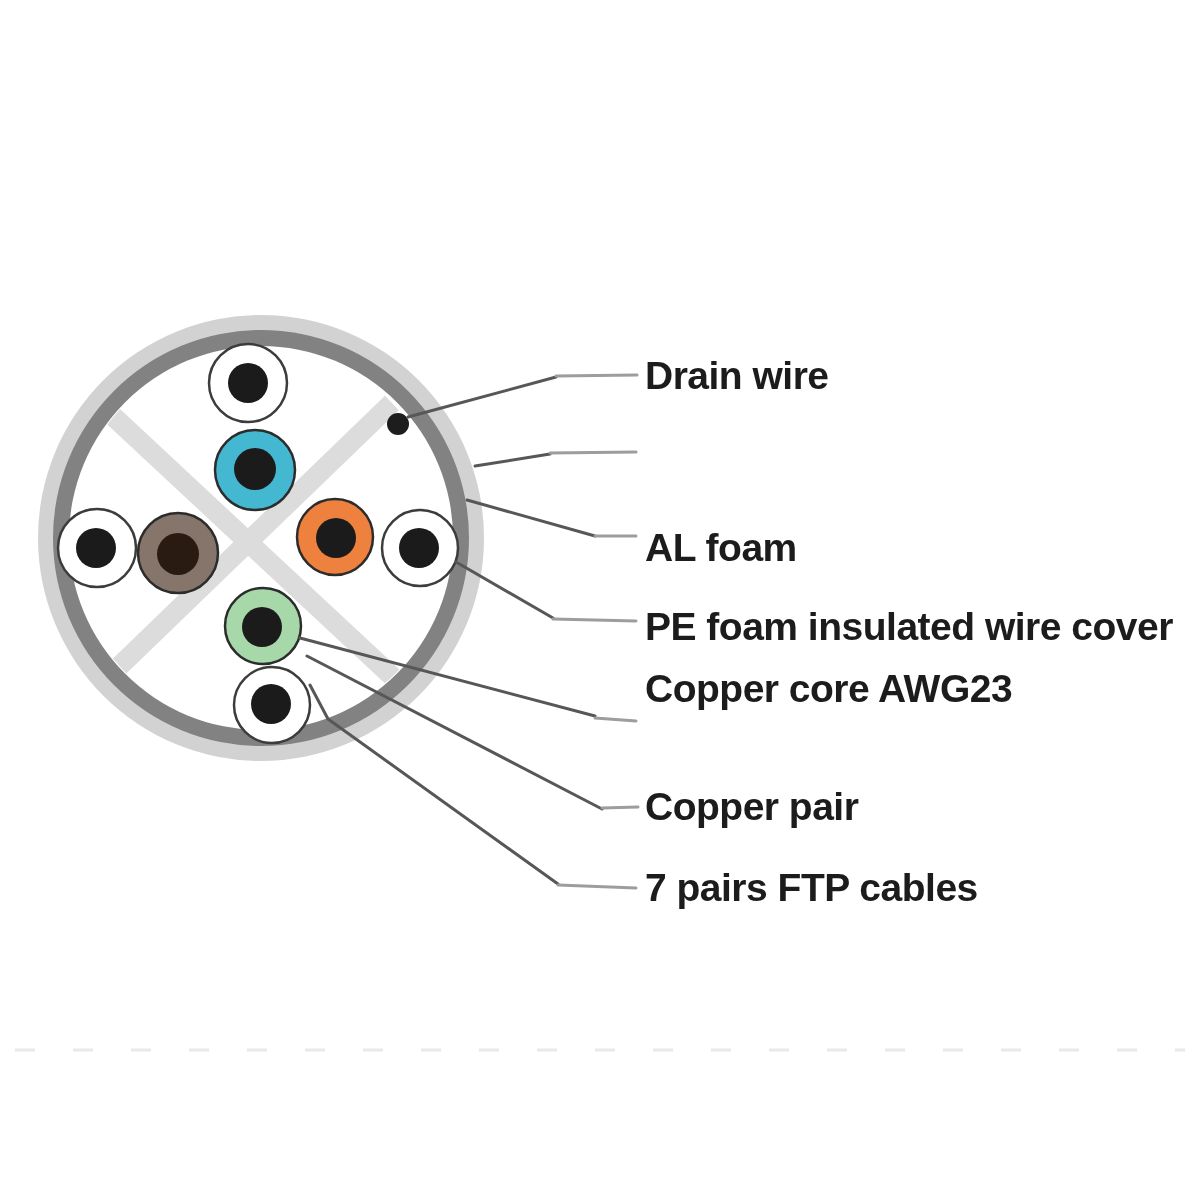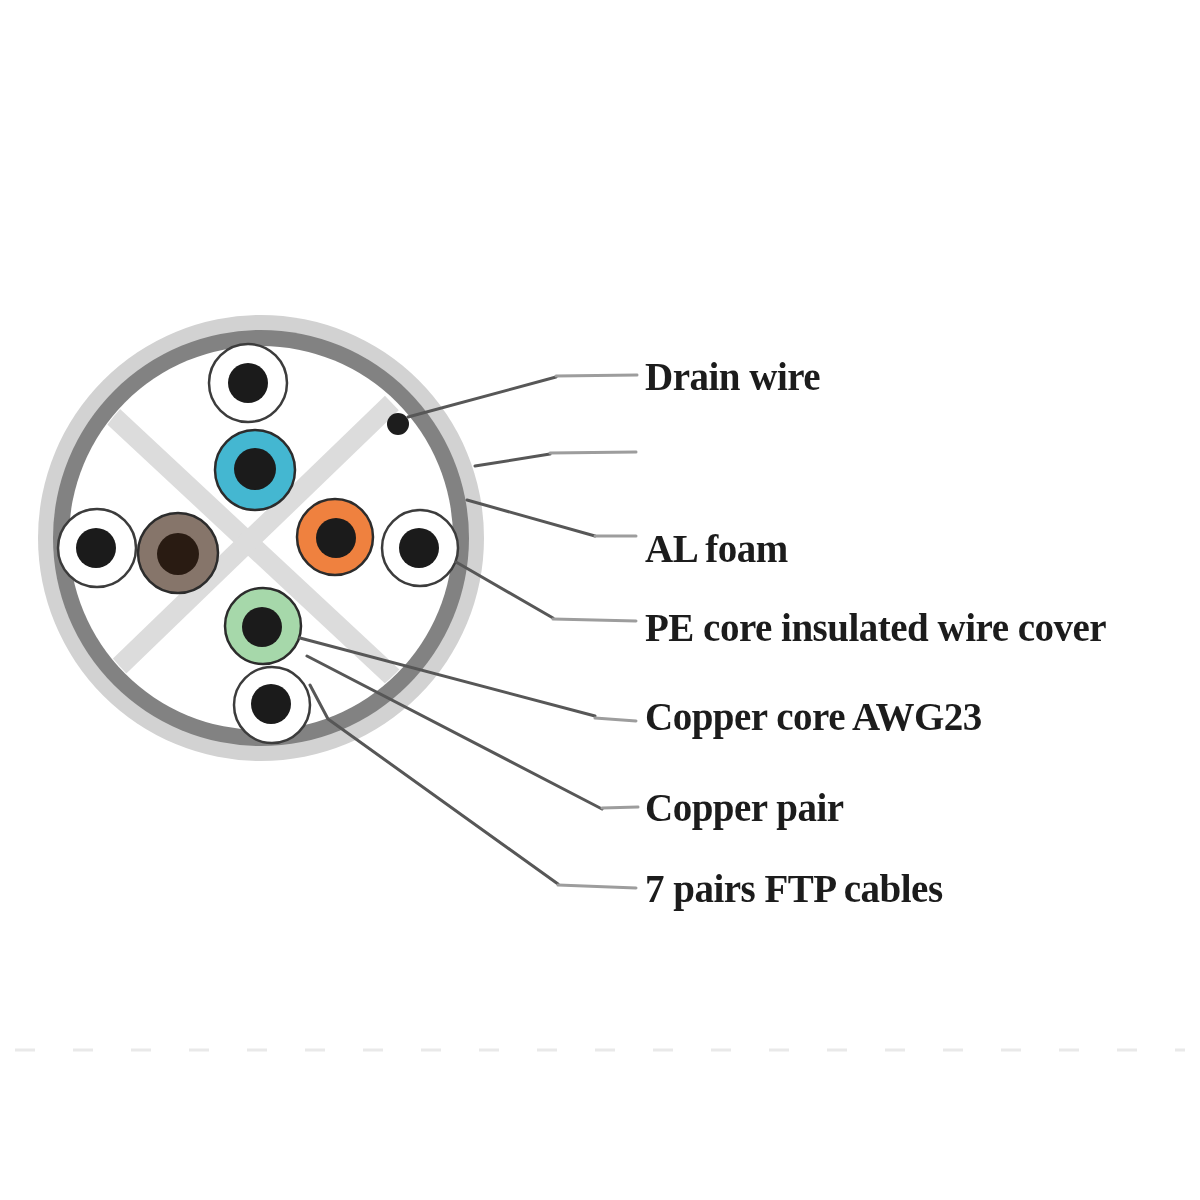--- a/index.html
+++ b/index.html
@@ -17,21 +17,21 @@
   }
   .diagram-svg {
     position: absolute;
     left: 0;
     top: 0;
   }
   .label {
     position: absolute;
     left: 645px;
     transform: translateY(-50%);
-    font-family: Liberation Serif, serif;
+    font-family: Liberation Sans, sans-serif;
     font-weight: 700;
     font-size: 39px;
     letter-spacing: -0.5px;
     color: #1c1c1c;
     white-space: nowrap;
   }
   .wire-outline { stroke: #3c3c3c; stroke-width: 2.5; }
   .wire-outline-dark { stroke: #2c2c2c; stroke-width: 2.5; }
   .leader { fill: none; stroke: #575757; stroke-width: 3; stroke-linecap: round; stroke-linejoin: round; }
   .leader-tail { fill: none; stroke: #9d9d9d; stroke-width: 3; stroke-linecap: round; }
@@ -120,18 +120,18 @@
 
       <polyline class="leader" points="310,685 328,719 558,884"></polyline>
       <line class="leader-tail" x1="558" y1="885" x2="636" y2="888"></line>
     </g>
 
     <line class="artifact" x1="15" y1="1050" x2="1185" y2="1050" stroke-dasharray="20 38"></line>
   </svg>
 
   <div class="label" style="top:376px">Drain wire</div>
   <div class="label" style="top:548px">AL foam</div>
-  <div class="label" style="top:627px">PE core insulated wire cover</div>
-  <div class="label" style="top:716px">Copper core AWG23</div>
+  <div class="label" style="top:627px">PE foam insulated wire cover</div>
+  <div class="label" style="top:689px">Copper core AWG23</div>
   <div class="label" style="top:807px">Copper pair</div>
   <div class="label" style="top:888px">7 pairs FTP cables</div>
 
 </div>
 
 </body></html>

